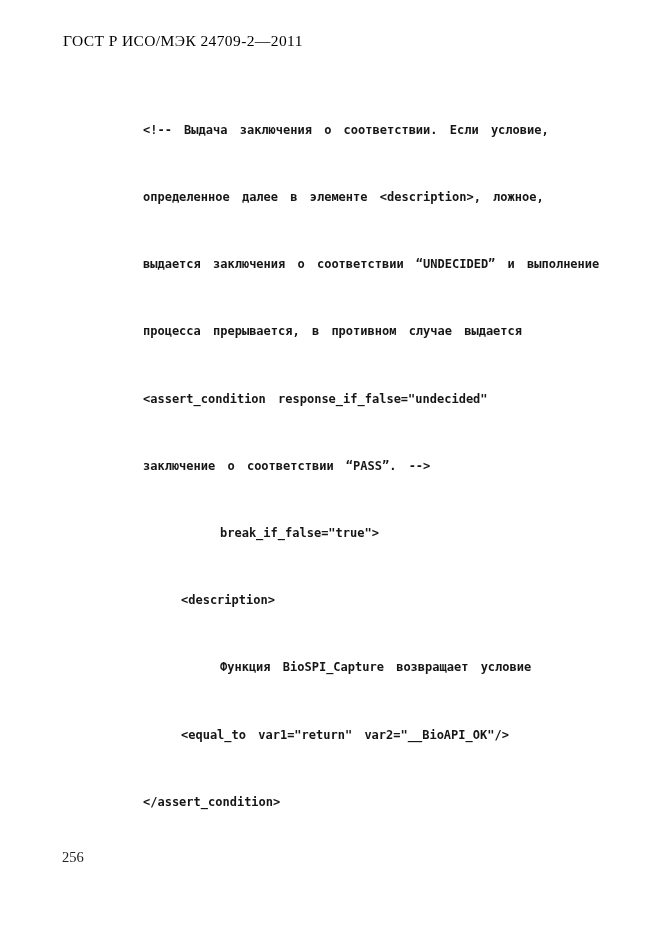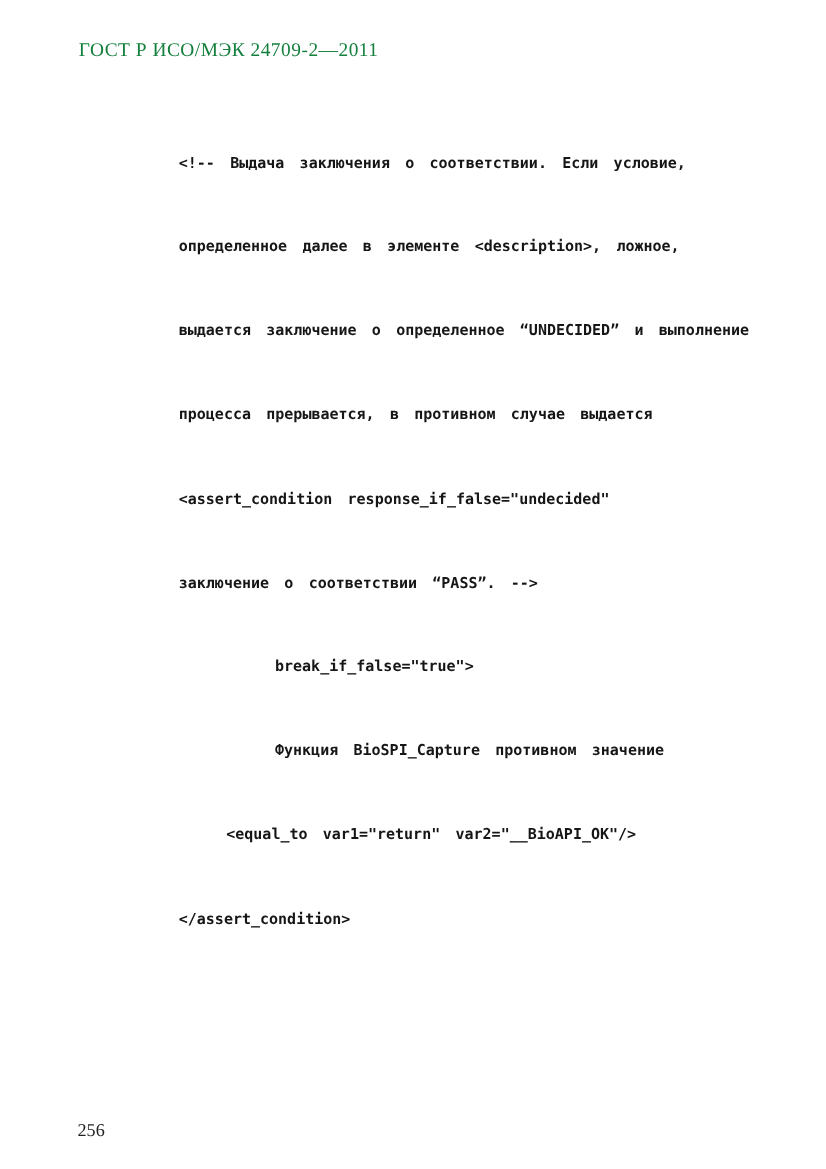--- a/index.html
+++ b/index.html
@@ -10,21 +10,21 @@
     position: relative;
     overflow: hidden;
     font-family: "Liberation Serif", serif;
   }
   .doc-header {
     position: absolute;
     left: 63px;
     top: 32px;
     font-size: 15.5px;
     letter-spacing: 0.4px;
-    color: #15803d;
+    color: #000000;
     white-space: nowrap;
   }
   .code-listing {
     position: absolute;
     left: 143px;
     top: 74px;
     width: 500px;
     font-family: "DejaVu Sans Mono", "Liberation Mono", monospace;
     font-weight: bold;
     font-size: 12px;
@@ -32,39 +32,40 @@
     color: #161616;
     white-space: pre;
     word-spacing: 5px;
   }
   .code-line { height: 22.4px; }
   .i1 { padding-left: 38px; }
   .i2 { padding-left: 77px; }
   .page-number {
     position: absolute;
     left: 62px;
-    top: 897px;
+    top: 849px;
     font-size: 14.5px;
     color: #222222;
   }
 </style>
 </head>
 <body>
 
 <div class="doc-header">ГОСТ Р ИСО/МЭК 24709-2—2011</div>
 
 <div class="code-listing">
   <div class="code-line i0">&lt;!-- Выдача заключения о соответствии. Если условие,</div>
   <div class="code-line i0">определенное далее в элементе &lt;description&gt;, ложное,</div>
-  <div class="code-line i0">выдается заключение о определенное “UNDECIDED” и выполнение</div>
+  <div class="code-line i0">выдается заключения о соответствии “UNDECIDED” и выполнение</div>
   <div class="code-line i0">процесса прерывается, в противном случае выдается</div>
   <div class="code-line i0">&lt;assert_condition response_if_false="undecided"</div>
   <div class="code-line i0">заключение о соответствии “PASS”. --&gt;</div>
   <div class="code-line i2">break_if_false="true"&gt;</div>
-  <div class="code-line i2">Функция BioSPI_Capture противном значение</div>
+  <div class="code-line i1">&lt;description&gt;</div>
+  <div class="code-line i2">Функция BioSPI_Capture возвращает условие</div>
   <div class="code-line i1">&lt;equal_to var1="return" var2="__BioAPI_OK"/&gt;</div>
   <div class="code-line i0">&lt;/assert_condition&gt;</div>
   
   
   
   
   
   
   
   

